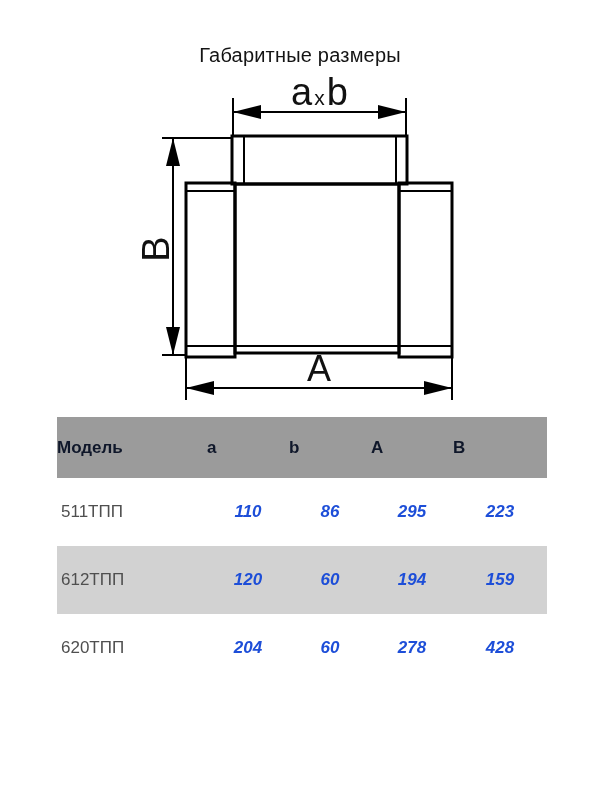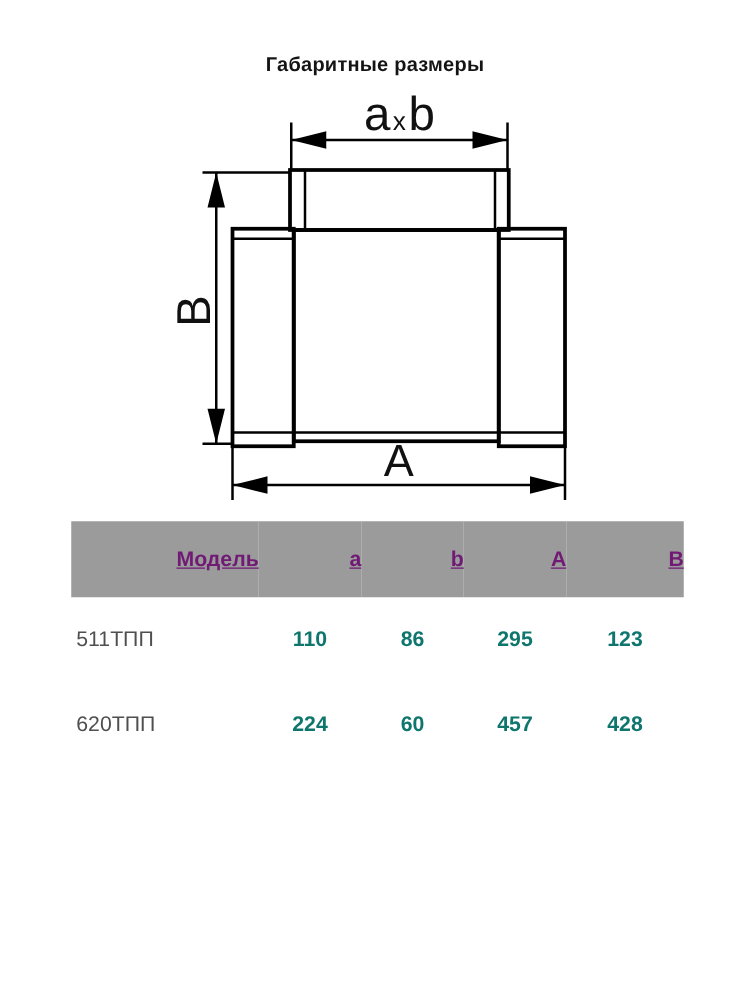--- a/index.html
+++ b/index.html
@@ -16,21 +16,21 @@
     font-family:"Liberation Sans", sans-serif;
     color:var(--text-dark);
     position:relative;
     overflow:hidden;
   }
   .page{position:absolute;left:0;top:0;width:600px;height:800px;}
 
   .page-title{
     position:absolute;left:0;top:44px;width:600px;
     margin:0;text-align:center;
-    font-size:16px;font-weight:bold;color:#141414;
+    font-size:20px;font-weight:normal;color:#141414;
     letter-spacing:0.2px;
   }
 
   
   .drawing{position:absolute;left:0;top:0;width:600px;height:412px;}
   .drawing svg{position:absolute;left:0;top:0;}
   .drawing .outline{stroke:var(--line);stroke-width:3;fill:none;}
   .drawing .thin{stroke:var(--line);stroke-width:2;fill:none;}
   .drawing .dim{stroke:var(--line);stroke-width:2;fill:none;}
   .drawing .arrow{fill:var(--line);stroke:none;}
@@ -69,30 +69,30 @@
   table.dims col.c-a{width:82px;}
   table.dims col.c-b{width:82px;}
   table.dims col.c-A{width:82px;}
   table.dims col.c-B{width:94px;}
   table.dims th, table.dims td{
     padding:0;margin:0;border:none;
     font-size:17px;vertical-align:middle;
   }
   table.dims thead tr{height:61px;background:var(--header-bg);}
   table.dims thead th{
-    font-weight:bold;color:#701a75;text-align:right;text-decoration:underline;
+    font-weight:bold;color:#0f172a;text-align:left;
   }
   table.dims tbody tr{height:68px;background:#ffffff;}
   table.dims tbody tr.alt{background:var(--row-alt-bg);}
   table.dims td.model{
     text-align:left;padding-left:4px;
     font-weight:400;color:var(--text-model);
   }
   table.dims td.num{
-    text-align:center;font-weight:bold;color:#0f766e;
+    text-align:center;font-weight:bold;color:#1d4ed8;font-style:italic;
   }
 </style>
 </head>
 <body>
 
 <div class="page">
 
   <h1 class="page-title">Габаритные размеры</h1>
 
   <div class="drawing">
@@ -157,25 +157,32 @@
         <th>A</th>
         <th>B</th>
       </tr>
     </thead>
     <tbody>
       <tr>
         <td class="model">511ТПП</td>
         <td class="num">110</td>
         <td class="num">86</td>
         <td class="num">295</td>
-        <td class="num">123</td>
+        <td class="num">223</td>
+      </tr>
+      <tr class="alt">
+        <td class="model">612ТПП</td>
+        <td class="num">120</td>
+        <td class="num">60</td>
+        <td class="num">194</td>
+        <td class="num">159</td>
       </tr>
       <tr>
         <td class="model">620ТПП</td>
-        <td class="num">224</td>
+        <td class="num">204</td>
         <td class="num">60</td>
-        <td class="num">457</td>
+        <td class="num">278</td>
         <td class="num">428</td>
       </tr>
     </tbody>
   </table>
 
 </div>
 
 </body></html>

